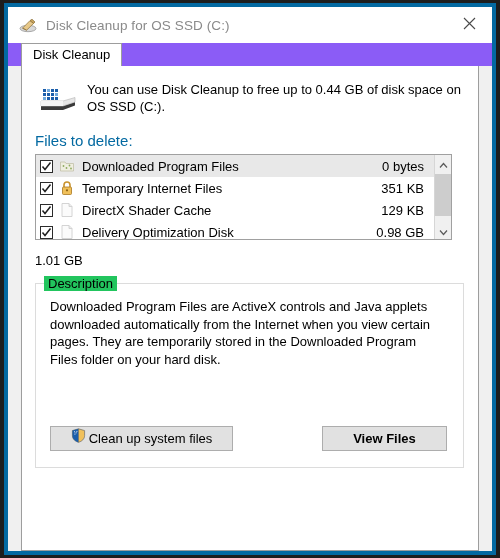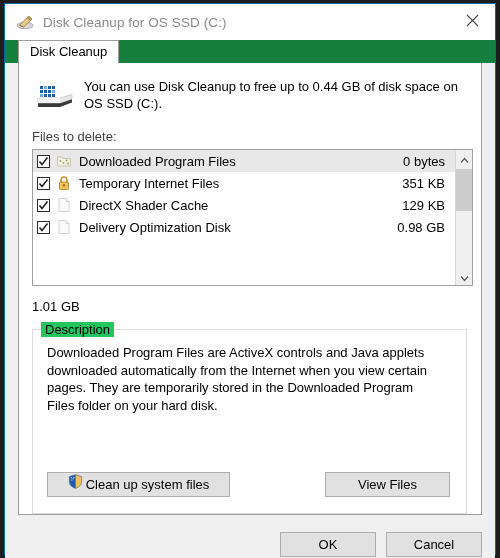--- a/index.html
+++ b/index.html
@@ -15,21 +15,21 @@
   }
 
   
   #window {
     position: absolute;
     left: 4px;
     top: 3px;
     width: 492px;
     height: 552px;
     background: #f0f0f0;
-    border: 1px solid #0369a1;
+    border: 4px solid #0369a1;
     box-sizing: border-box;
     display: flex;
     flex-direction: column;
   }
 
   
   #titlebar {
     height: 36px;
     background: #ffffff;
     flex: 0 0 36px;
@@ -61,21 +61,21 @@
     align-items: center;
     justify-content: center;
     cursor: default;
   }
   #close-icon { display: block; }
 
   
   #tabstrip {
     flex: 0 0 23px;
     height: 23px;
-    background: #15803d;
+    background: #8b5cf6;
     position: relative;
     padding-left: 13px;
     box-sizing: border-box;
   }
   .tab {
     display: inline-block;
     height: 23px;
     line-height: 22px;
     padding: 0 11px;
     font-size: 13px;
@@ -115,29 +115,29 @@
     margin-top: 2px;
   }
   #blurb-text {
     font-size: 13px;
     color: #000;
     line-height: 17px;
     padding-top: 1px;
   }
 
   #files-label {
-    font-size: 13px;
-    color: #404040;
+    font-size: 15px;
+    color: #0369a1;
     margin: 14px 0 5px 13px;
   }
 
   
   #listbox {
-    margin: 0 8px 0 13px;
-    height: 137px;
+    margin: 0 26px 0 13px;
+    height: 86px;
     border: 1px solid #a0a0a0;
     background: #ffffff;
     box-sizing: border-box;
     position: relative;
     overflow: hidden;
     display: flex;
   }
   #list-items {
     flex: 1 1 auto;
     overflow: hidden;
@@ -268,21 +268,21 @@
     text-align: center;
     box-sizing: border-box;
     cursor: default;
     font-family: "Liberation Sans", sans-serif;
     padding: 0;
     display: flex;
     align-items: center;
     justify-content: center;
   }
   #cleanup-system-button { width: 183px; }
-  #view-files-button { width: 125px; }
+  #view-files-button { width: 125px; font-weight: bold; }
   #shield-icon { margin-right: 3px; display: block; }
 
   
   #footer {
     flex: 0 0 58px;
     height: 58px;
     background: #f0f0f0;
     display: flex;
     align-items: center;
     justify-content: flex-end;
@@ -488,22 +488,14 @@
           <span>Clean up system files</span>
         </div>
         <div class="btn" id="view-files-button">
           <span>View Files</span>
         </div>
       </div>
     </div>
 
   </div>
 
-  <div id="footer">
-    <div class="btn" id="ok-button">
-      <span>OK</span>
-    </div>
-    <div class="btn" id="cancel-button">
-      <span>Cancel</span>
-    </div>
-  </div>
 
 </div>
 
 </body></html>

